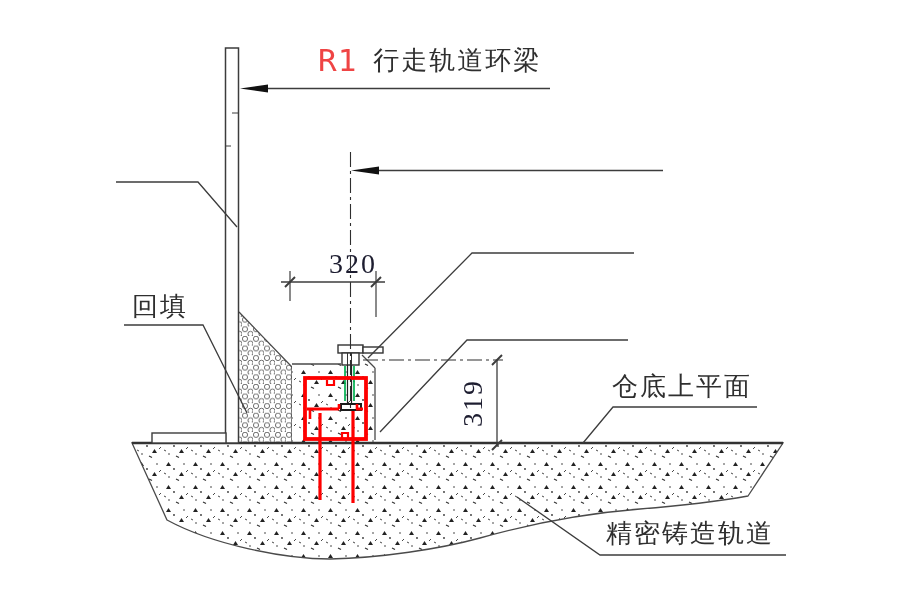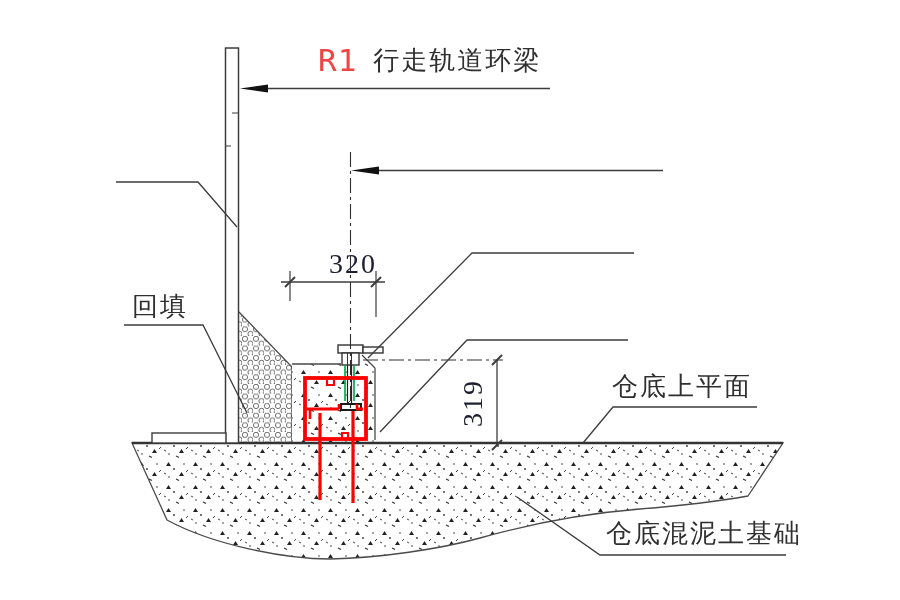--- a/index.html
+++ b/index.html
@@ -152,19 +152,19 @@
   </div>
 
 
 
   <div class="label" style="left:132px;top:291px;text-align:right;">回填</div>
 
 
 
   <div class="label" style="left:584px;top:371px;margin-left:28px;">仓底上平面</div>
 
-  <div class="label" style="left:606px;top:518px;">仓底混泥土基础</div>
+  <div class="label" style="left:606px;top:518px;">精密铸造轨道</div>
 
   <div class="dim dim-horiz" style="left:301px;top:248px;">320</div>
 
   <div class="dim dim-vert" style="left:441px;top:389px;">319</div>
 
 </div>
 
 </body></html>

